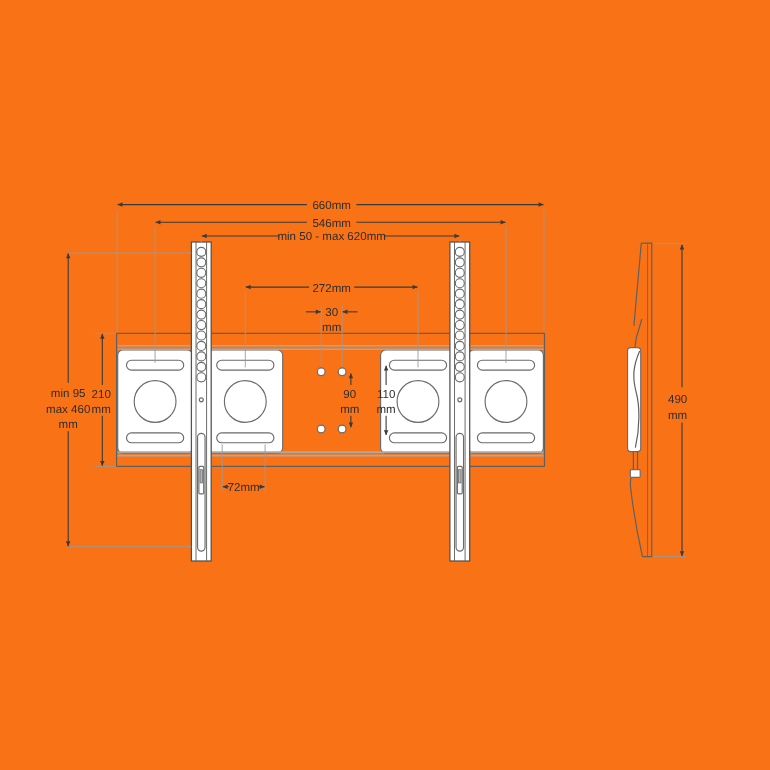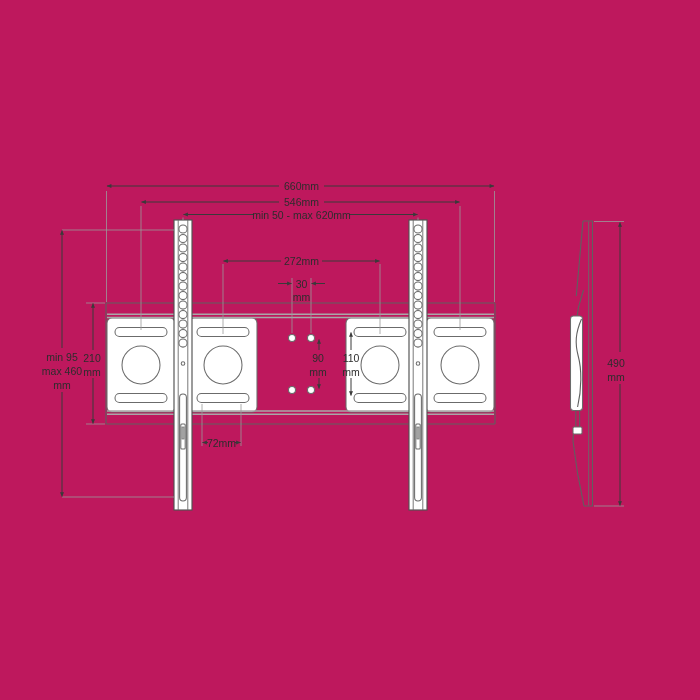--- a/index.html
+++ b/index.html
@@ -1,16 +1,16 @@
 <!DOCTYPE html>
 <html><head>
 <meta charset="utf-8">
 <style>
   html,body{margin:0;padding:0;background:#ffffff;}
-  #canvas{position:relative;width:700px;height:700px;background:#be185d;overflow:hidden;
+  #canvas{position:relative;width:700px;height:700px;background:#f97316;overflow:hidden;
           font-family:"Liberation Sans", sans-serif;}
   svg{display:block;}
   .outline{stroke:#606060;stroke-width:1.1;fill:none;}
   .platepart{stroke:#6b6b6b;stroke-width:1.05;fill:#ffffff;}
   .rail{stroke:#525252;stroke-width:1.15;fill:#ffffff;}
   .railline{stroke:#6a6a6a;stroke-width:0.9;fill:none;}
   .seam{stroke:#a8a8a8;stroke-width:1.5;fill:none;}
   .dim{stroke:#3a3a3a;stroke-width:1;fill:none;}
   .ext{stroke:#9a9a9a;stroke-width:0.8;fill:none;}
   .dimtext{font-size:10.5px;fill:#2d2d2d;text-anchor:middle;}

